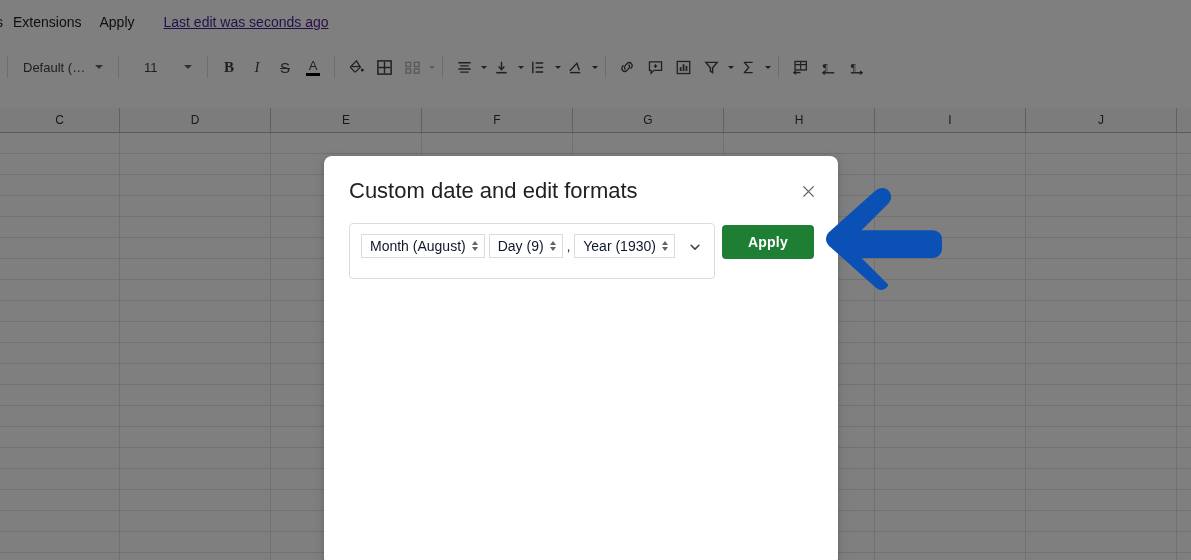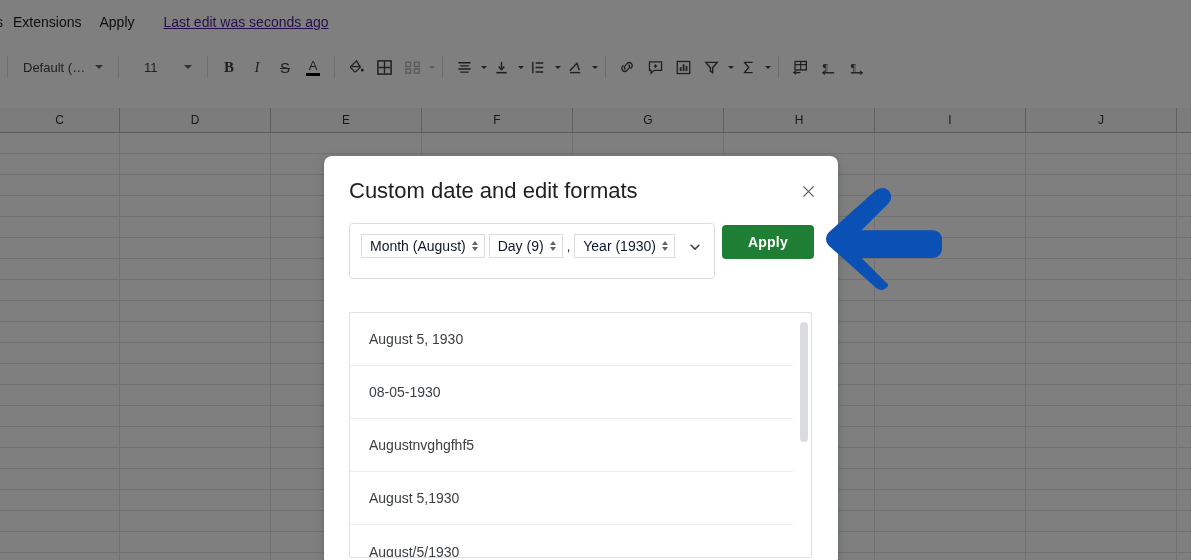--- a/index.html
+++ b/index.html
@@ -805,32 +805,20 @@
 
       <div class="token-chevron">
         <svg width="16" height="16" viewBox="0 0 18 18">
           <path d="M4.6 7 L9 11.4 L13.4 7" fill="none" stroke="#3c4043" stroke-width="1.7" stroke-linecap="round" stroke-linejoin="round"></path>
         </svg>
       </div>
     </div>
 
     <div class="apply-btn" style="left:398px; top:69px;text-align:center;">Apply</div>
 
-    <div class="fmt-list">
-      <div id="fmt-items">
-          <div class="fmt-item">August 5, 1930</div>
-          <div class="fmt-item">08-05-1930</div>
-          <div class="fmt-item">Augustnvghgfhf5</div>
-          <div class="fmt-item">August 5,1930</div>
-          <div class="fmt-item">August/5/1930</div>
-        </div>
-      <div class="fmt-scrollbar">
-        <div class="fmt-thumb"></div>
-      </div>
-    </div>
   </div>
 
   <div class="arrow-anno">
     <svg width="122" height="112" viewBox="0 0 122 112">
       <path d="M60 5
                a9 9 0 0 1 6.4 15.4
                L39.5 47.2
                H111
                a9 9 0 0 1 9 9
                V66

